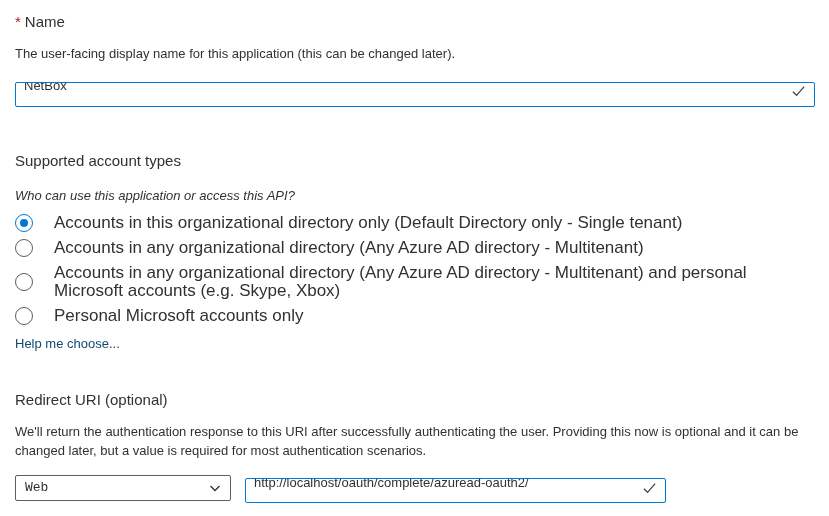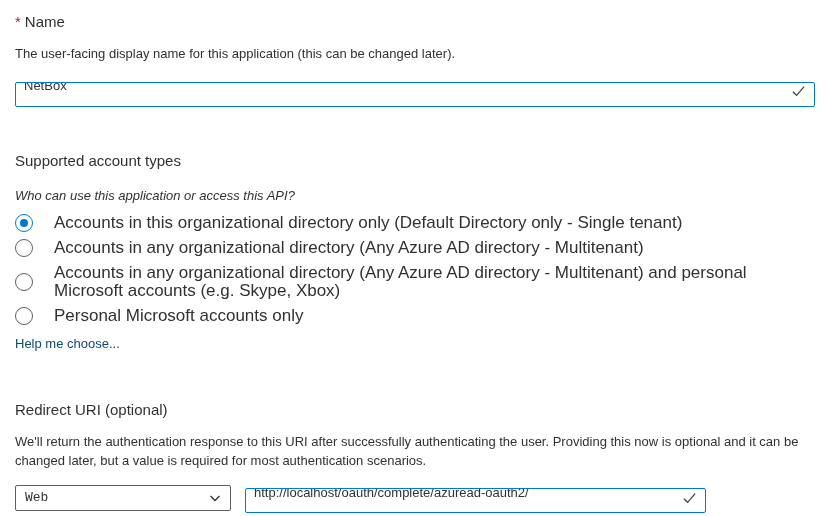--- a/index.html
+++ b/index.html
@@ -83,21 +83,21 @@
   .radio-label { font-size: 17px; line-height: 18px; margin-left: 12px; }
   .help-link {
     display: inline-block;
     margin-top: 4px;
     font-size: 13px;
     color: #0c4a6e;
     text-decoration: none;
     cursor: pointer;
     text-align: right;
   }
-  .section3 { margin-top: 48px; }
+  .section3 { margin-top: 38px; }
   .redirect-desc {
     max-width: 800px;
     font-size: 13px;
     line-height: 19px;
     margin-top: 12px;
   }
   .redirect-row {
     display: flex;
     align-items: center;
     gap: 14px;
@@ -112,21 +112,21 @@
     display: flex;
     align-items: center;
     justify-content: space-between;
     padding: 0 9px;
     font-size: 13px;
     cursor: pointer;
     font-family: Liberation Mono, monospace;
   }
   .uri-wrap {
     position: relative;
-    width: 461px;
+    width: 421px;
     margin-top: 0;
   }
 </style>
 </head>
 <body>
 
 <div class="section">
   <div class="section-title">
     <span class="required-marker">*</span><span>Name</span>
   </div>

